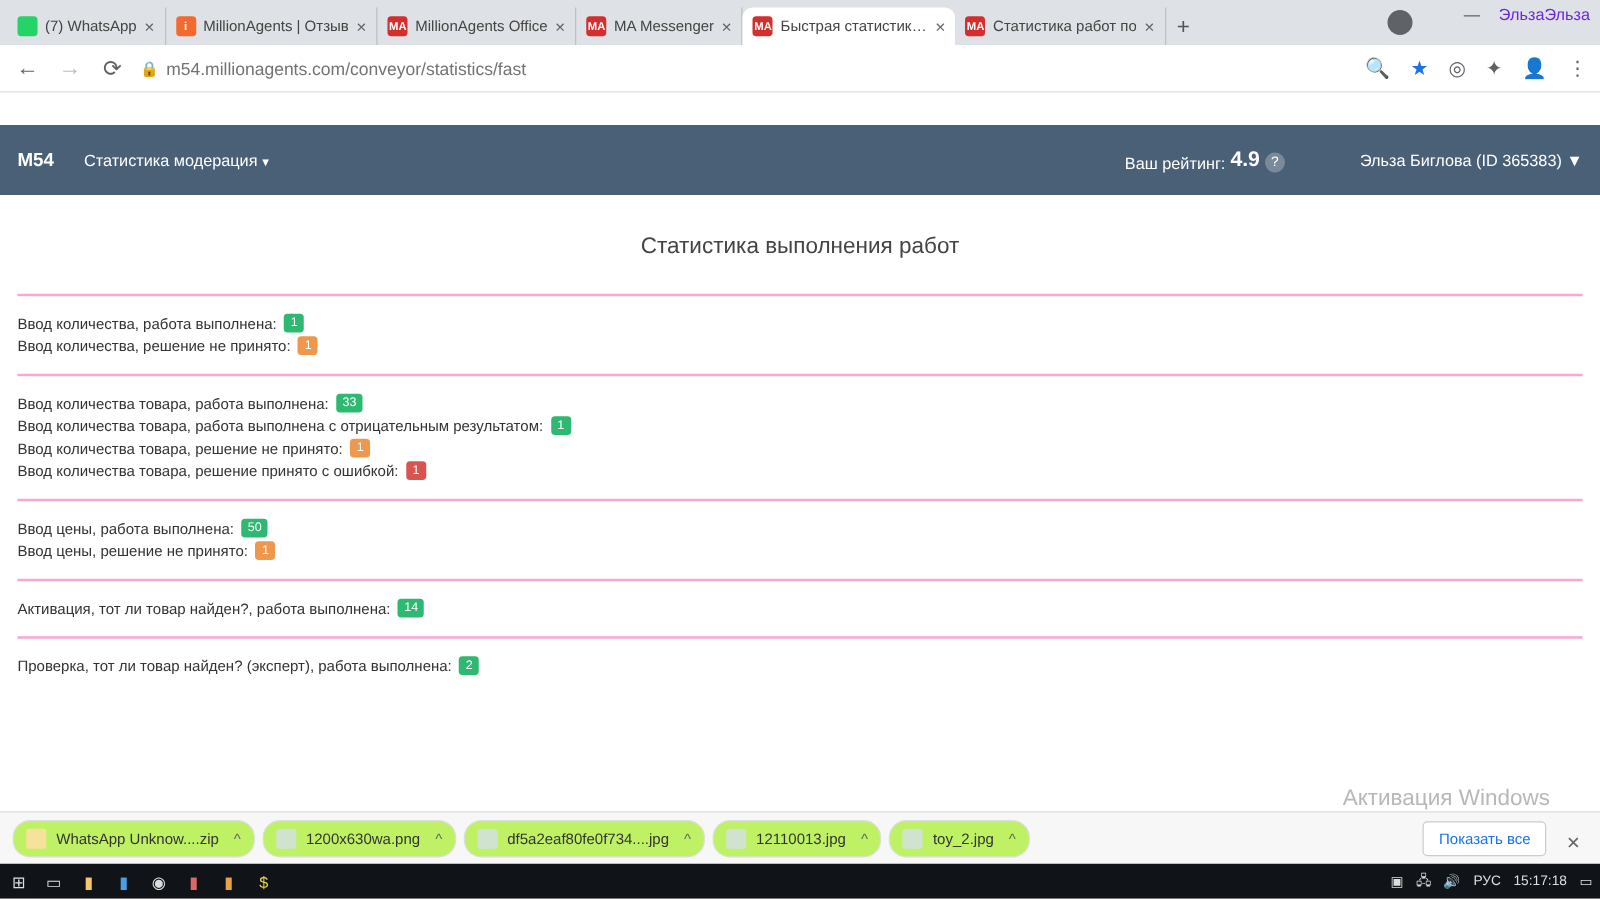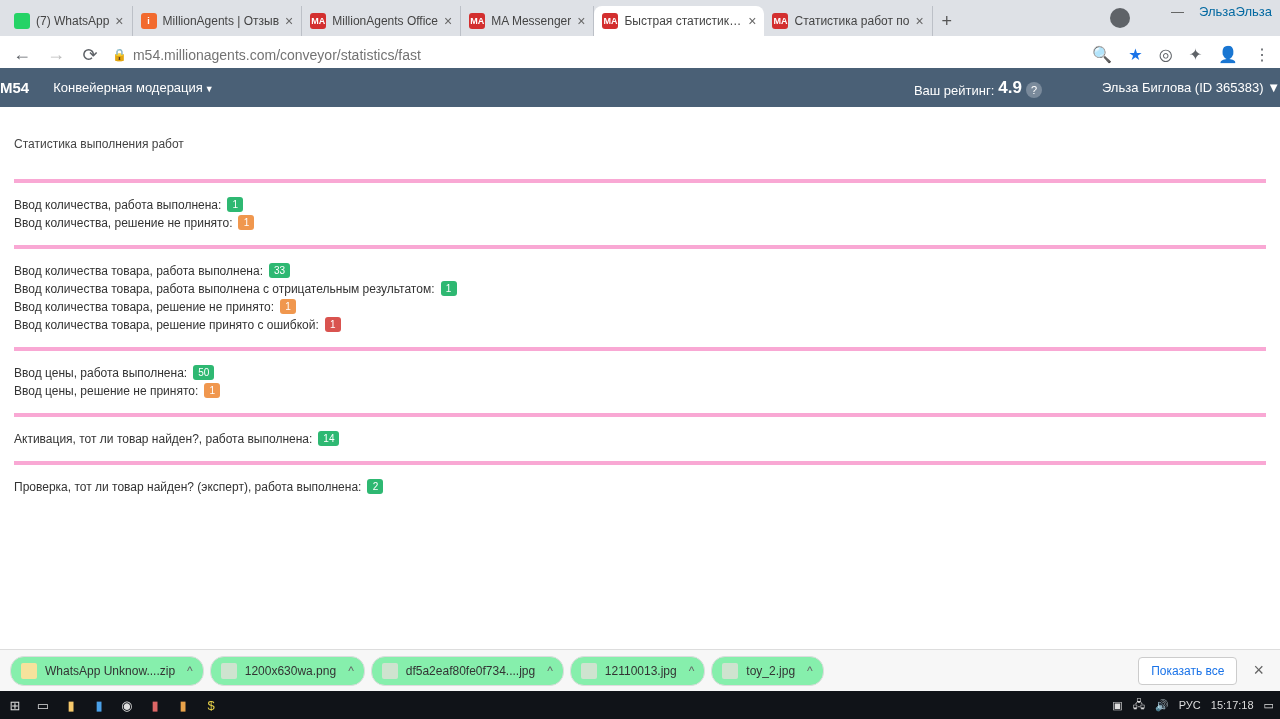--- a/index.html
+++ b/index.html
@@ -1,73 +1,73 @@
 <!DOCTYPE html>
 <html><head>
 <meta charset="utf-8">
 <style>
 * { margin: 0; padding: 0; box-sizing: border-box; }
 body { font-family: Arial, sans-serif; font-size: 13px; background: #fff; width: 1280px; height: 719px; overflow: hidden; position: relative; }
 
 
 .chrome-top { background: #dee1e6; height: 68px; }
-.profile-name { position: absolute; right: 8px; top: 4px; font-size: 13px; color: #0369a1; }
+.profile-name { position: absolute; right: 8px; top: 4px; font-size: 13px; color: #6d28d9; }
 .win-controls { position: absolute; right: 96px; top: 4px; display: flex; gap: 18px; color: #555; }
 .tabs-bar { display: flex; align-items: center; padding: 6px 6px 0 6px; gap: 0; }
 .tab { display: flex; align-items: center; height: 30px; padding: 0 8px; font-size: 12px; color: #444; gap: 6px; max-width: 170px; min-width: 120px; border-right: 1px solid #bcc0c7; position: relative; }
 .tab.active { background: #fff; border-radius: 8px 8px 0 0; border-right: none; }
 .tab .favicon { width: 16px; height: 16px; border-radius: 3px; flex-shrink: 0; display: flex; align-items: center; justify-content: center; font-size: 9px; font-weight: bold; color: #fff; }
 .tab .tab-title { white-space: nowrap; overflow: hidden; text-overflow: ellipsis; flex: 1; }
 .tab .tab-close { color: #666; font-size: 14px; cursor: pointer; flex-shrink: 0; }
 .new-tab { width: 28px; text-align: center; font-size: 18px; color: #555; cursor: pointer; }
 .incognito { position: absolute; right: 150px; top: 8px; width: 20px; height: 20px; background: #5f6368; border-radius: 50%; }
 
 .addr-bar { background: #fff; height: 38px; display: flex; align-items: center; padding: 0 10px; gap: 10px; border-bottom: 1px solid #e0e0e0; }
 .nav-btn { color: #5f6368; font-size: 18px; cursor: pointer; width: 24px; text-align: center; }
 .nav-btn.disabled { color: #bbb; }
 .url-box { flex: 1; display: flex; align-items: center; gap: 6px; color: #5f6368; font-size: 14px; }
 .url-box .lock { font-size: 12px; }
 .url-text { color: #737373; }
 .addr-icons { display: flex; gap: 16px; align-items: center; color: #5f6368; font-size: 16px; }
 .star { color: #1a73e8; }
 
 
-.app-nav { background: #4a6076; color: #fff; height: 39px; display: flex; align-items: center; padding: 0 0; font-size: 13px; justify-content: space-between; }
+.app-nav { background: #4a6076; color: #fff; height: 56px; display: flex; align-items: center; padding: 0 14px; font-size: 13px; justify-content: space-between; margin-top: 32px; }
 .app-nav-left { display: flex; align-items: center; gap: 24px; }
 .app-brand { font-weight: bold; font-size: 15px; }
 .app-menu { cursor: pointer; }
 .app-menu .caret { font-size: 9px; margin-left: 2px; }
 .app-nav-right { display: flex; align-items: center; gap: 60px; }
 .rating { display: flex; align-items: flex-end; gap: 4px; }
 .rating-val { font-size: 17px; font-weight: bold; }
 .rating-q { width: 16px; height: 16px; background: #7a8a9b; border-radius: 50%; display: inline-flex; align-items: center; justify-content: center; font-size: 11px; }
 .user-menu { cursor: pointer; }
 
 
 .content { padding: 30px 14px 10px 14px; }
-h1 { font-size: 12px; font-weight: normal; color: #444; margin-bottom: 28px; }
+h1 { font-size: 18px; font-weight: normal; color: #444; margin-bottom: 28px; text-align: center; }
 h2 { font-size: 14px; font-weight: normal; color: #444; margin-bottom: 14px; }
-.section { border-top: 4px solid #f9a8d4; padding: 14px 0 12px 0; }
+.section { border-top: 2px solid #f9a8d4; padding: 14px 0 12px 0; }
 .stat-line { font-size: 12px; color: #333; margin-bottom: 3px; display: flex; align-items: center; gap: 6px; }
 .badge { display: inline-block; min-width: 16px; padding: 1px 5px; border-radius: 3px; color: #fff; font-size: 10px; text-align: center; line-height: 13px; }
 .badge.green { background: #2eb872; }
 .badge.orange { background: #f0974e; }
 .badge.red { background: #d9534f; }
 
 
 .watermark { position: absolute; right: 40px; bottom: 70px; color: #b8b8b8; font-size: 18px; pointer-events: none; }
 .watermark .sub { font-size: 12px; }
 
 
 .downloads { position: absolute; bottom: 28px; left: 0; right: 0; height: 42px; background: #f7f7f7; border-top: 1px solid #ddd; display: flex; align-items: center; padding: 0 10px; gap: 4px; }
-.dl-item { display: flex; align-items: center; gap: 8px; padding: 6px 10px; border: 1px solid #ddd; background: #86efac; border-radius: 14px; font-size: 12px; color: #333; max-width: 210px; cursor: pointer; }
+.dl-item { display: flex; align-items: center; gap: 8px; padding: 6px 10px; border: 1px solid #ddd; background: #bef264; border-radius: 14px; font-size: 12px; color: #333; max-width: 210px; cursor: pointer; }
 .dl-icon { width: 16px; height: 16px; background: #ddd; border-radius: 2px; flex-shrink: 0; }
 .dl-name { white-space: nowrap; overflow: hidden; text-overflow: ellipsis; }
 .dl-chev { color: #666; margin-left: 4px; }
-.dl-showall { margin-left: auto; display: flex; align-items: center; gap: 10px; }
+.dl-showall { margin-left: auto; display: flex; align-items: flex-end; gap: 10px; }
 .showall-btn { color: #1a73e8; border: 1px solid #ccc; padding: 6px 12px; border-radius: 4px; background: #fff; cursor: pointer; font-size: 12px; }
 .dl-close { font-size: 18px; color: #666; cursor: pointer; padding: 0 6px; }
 
 
 .taskbar { position: absolute; bottom: 0; left: 0; right: 0; height: 28px; background: #101318; display: flex; align-items: center; padding: 0 6px; gap: 10px; }
 .tb-icon { width: 18px; height: 18px; display: flex; align-items: center; justify-content: center; color: #ddd; font-size: 13px; cursor: pointer; }
 .tb-right { margin-left: auto; display: flex; align-items: center; gap: 10px; color: #ddd; font-size: 11px; }
 .irecommend { position: absolute; right: 4px; bottom: 30px; background: rgba(0,0,0,.55); color: #fff; font-size: 10px; padding: 2px 8px; border-radius: 6px; }
 </style>
 </head>
@@ -130,21 +130,21 @@
       <span>👤</span>
       <span>⋮</span>
     </div>
   </div>
 </div>
 
 <div class="app-nav">
   <div class="app-nav-left">
     <span class="app-brand">M54</span>
     <span class="app-menu">
-      <span>Конвейерная модерация</span><span class="caret">▼</span>
+      <span>Статистика модерация</span><span class="caret">▼</span>
     </span>
   </div>
   <div class="app-nav-right">
     <span class="rating">
       <span>Ваш рейтинг:</span>
       <span class="rating-val">4.9</span>
       <span class="rating-q">?</span>
     </span>
     <span class="user-menu">
       <span>Эльза Биглова (ID 365383)</span>
@@ -203,20 +203,21 @@
       <div class="section">
         <div class="stat-line">
           <span>Проверка, тот ли товар найден? (эксперт), работа выполнена:</span>
       <span class="badge green">2</span>
         </div>
       </div>
     </div>
 </div>
 
 <div class="watermark">
+  <div>Активация Windows</div>
 </div>
 
 <div class="irecommend">IRECOMMEND.RU</div>
 
 <div class="downloads">
   <div id="dl-items" style="display:flex;gap:6px">
       <div class="dl-item">
         <span class="dl-icon" style="background:#f7e29c"></span>
     <span class="dl-name">WhatsApp Unknow....zip</span>
     <span class="dl-chev">^</span>

